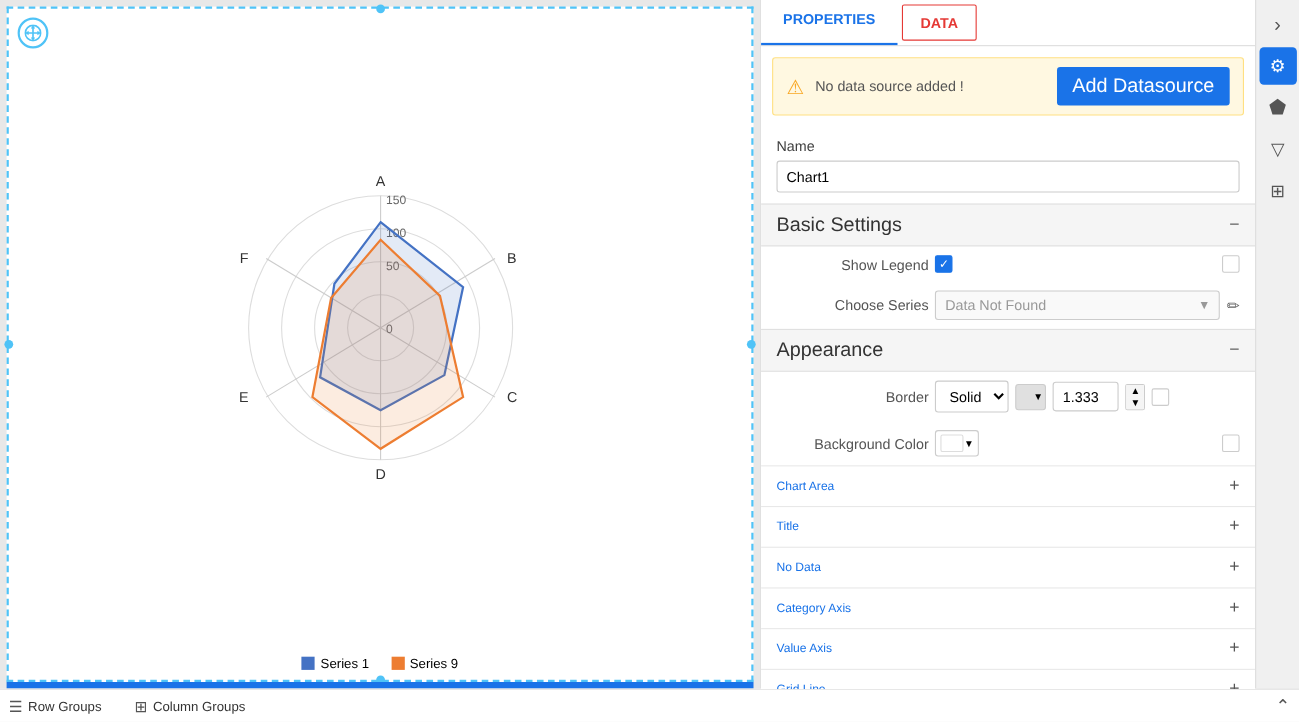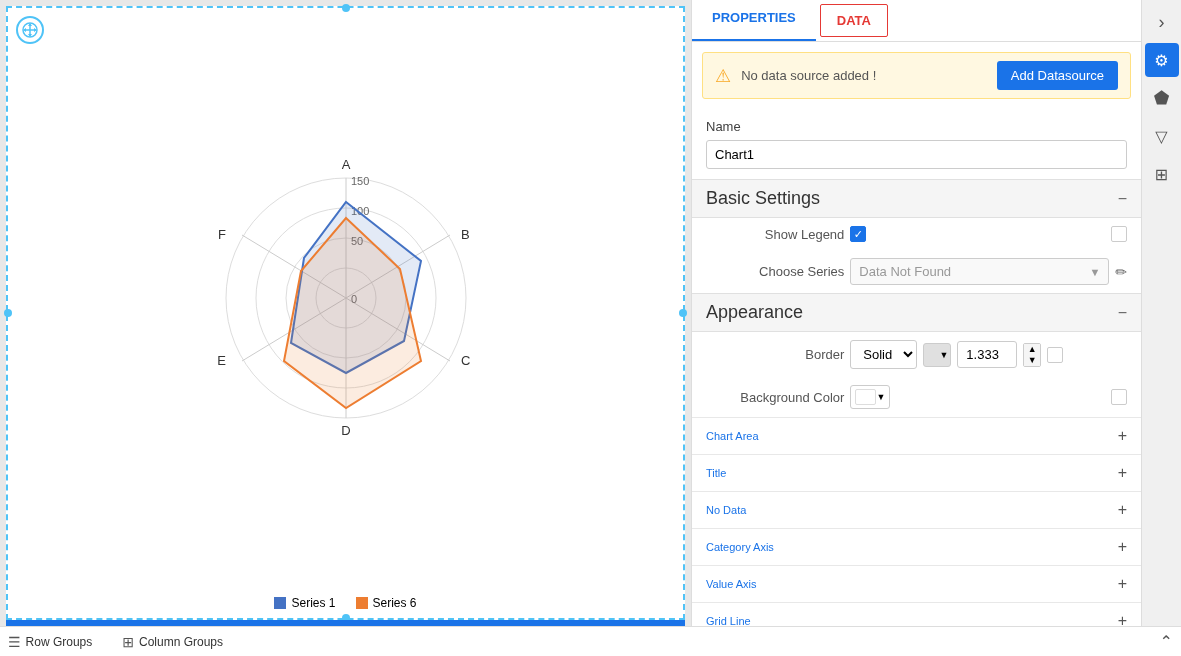--- a/index.html
+++ b/index.html
@@ -26,21 +26,21 @@
     
     .panel-tabs { display: flex; border-bottom: 1px solid #ddd; background: white; }
     .panel-tab { padding: 10px 20px; cursor: pointer; font-size: 13px; font-weight: bold; color: #1a73e8; border-bottom: 2px solid transparent; }
     .panel-tab.active { border-bottom: 2px solid #1a73e8; }
     .panel-tab.data-tab { color: #666; border: 1px solid #e53935; color: #e53935; padding: 8px 16px; margin: 4px; border-radius: 2px; }
 
     
     .datasource-warning { background: #fff8e1; border: 1px solid #ffe082; margin: 10px; padding: 8px 12px; display: flex; align-items: center; gap: 10px; border-radius: 3px; }
     .warning-icon { color: #f9a825; font-size: 18px; }
     .warning-text { flex: 1; color: #555; font-size: 13px; }
-    .add-datasource-btn { background: #1a73e8; color: white; border: none; padding: 7px 14px; border-radius: 3px; cursor: pointer; font-size: 13px; white-space: nowrap; }
+    .add-datasource-btn { background: #1a73e8; color: white; border: none; padding: 7px 14px; border-radius: 3px; cursor: pointer; font-size: 18px; white-space: nowrap; }
 
     
     .form-section { padding: 10px 14px; }
     .form-label { font-size: 13px; color: #404040; margin-bottom: 6px; font-weight: 500; }
     .form-input { width: 100%; border: 1px solid #ccc; padding: 6px 8px; border-radius: 3px; font-size: 13px; }
 
     
     .section-header { background: #f5f5f5; padding: 8px 14px; display: flex; justify-content: space-between; align-items: center; border-top: 1px solid #e0e0e0; border-bottom: 1px solid #e0e0e0; }
     .section-title { font-size: 18px; color: #333; font-weight: 400; }
     .section-toggle { color: #666; font-size: 16px; cursor: pointer; }
@@ -163,21 +163,21 @@
         </svg>
       </div>
 
       <div class="chart-legend">
         <div class="legend-item">
           <div class="legend-box" style="background:#4472c4;"></div>
           <span>Series 1</span>
         </div>
         <div class="legend-item">
           <div class="legend-box" style="background:#ed7d31;"></div>
-          <span>Series 6</span>
+          <span>Series 9</span>
         </div>
       </div>
     </div>
 
     <div class="footer-band" style="position:relative;bottom:auto;left:auto;right:auto;margin-top:0;height:28px;background:#1a73e8;display:flex;align-items:center;padding:0 10px;">
       
     </div>
   </div>
 
   <div class="right-panel">

